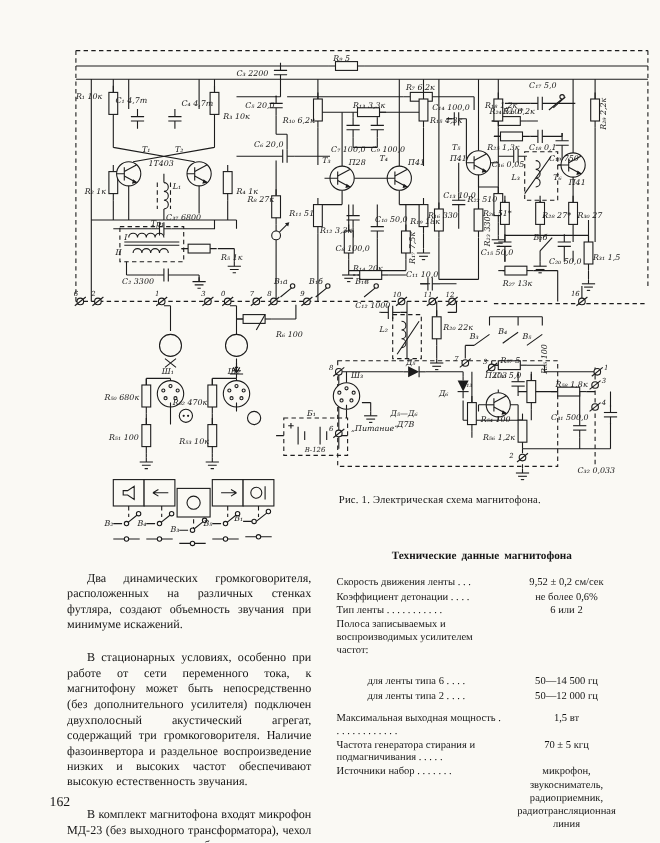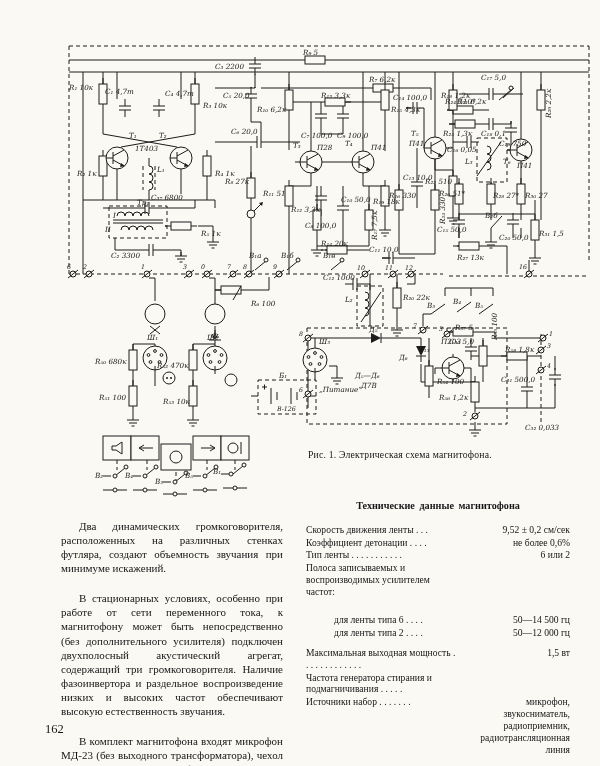--- a/index.html
+++ b/index.html
@@ -12,21 +12,21 @@
   .fill{fill:#1c1c1c;stroke:none}
   .paper{fill:#faf9f4}
   .caption{position:absolute;left:308px;top:449px;width:266px;font-size:9.7px;letter-spacing:.2px}
   .leftcol{position:absolute;left:45px;top:503px;width:254px;font-size:11px;line-height:1.28;text-align:justify}
   .leftcol p{margin:16px;text-indent:18px}
   .pagenum{position:absolute;left:45px;top:722px;font-weight:normal;font-size:12.5px}
   .rightcol{position:absolute;left:306px;top:500px;width:264px;font-size:9.6px;line-height:1.24}
   .spec-title{font-weight:bold;text-align:center;font-size:10.2px;margin:0 0 11px 0;word-spacing:2px}
   .spec-row{display:flex;margin-bottom:1px}
   .spec-label{width:154px;flex:none}
-  .spec-value{flex:1;text-align:right}
+  .spec-value{flex:1;text-align:center}
   .indent .spec-label{padding-left:28px;width:126px}
   .gap{margin-top:8px}
   .gap-s{margin-top:16px}
 </style>
 </head>
 <body>
 
 <div class="page">
 
   <div class="schem">
@@ -474,20 +474,21 @@
     <div class="spec-row indent">
       <span class="spec-label">для ленты типа 2 . . . .</span>
       <span class="spec-value">50—12 000 гц</span>
     </div>
     <div class="spec-row gap">
       <span class="spec-label">Максимальная выходная мощность . . . . . . . . . . . . .</span>
       <span class="spec-value">1,5 вт</span>
     </div>
     <div class="spec-row">
       <span class="spec-label">Частота генератора стирания и подмагничивания . . . . .</span>
+      <span class="spec-value">70 ± 5 кгц</span>
     </div>
     <div class="spec-row">
       <span class="spec-label">Источники набор . . . . . . .</span>
       <span class="spec-value">микрофон, звукосниматель, радиоприемник, радиотрансляционная линия</span>
     </div>
   </div>
 
   <div class="pagenum">162</div>
 </div>
 

